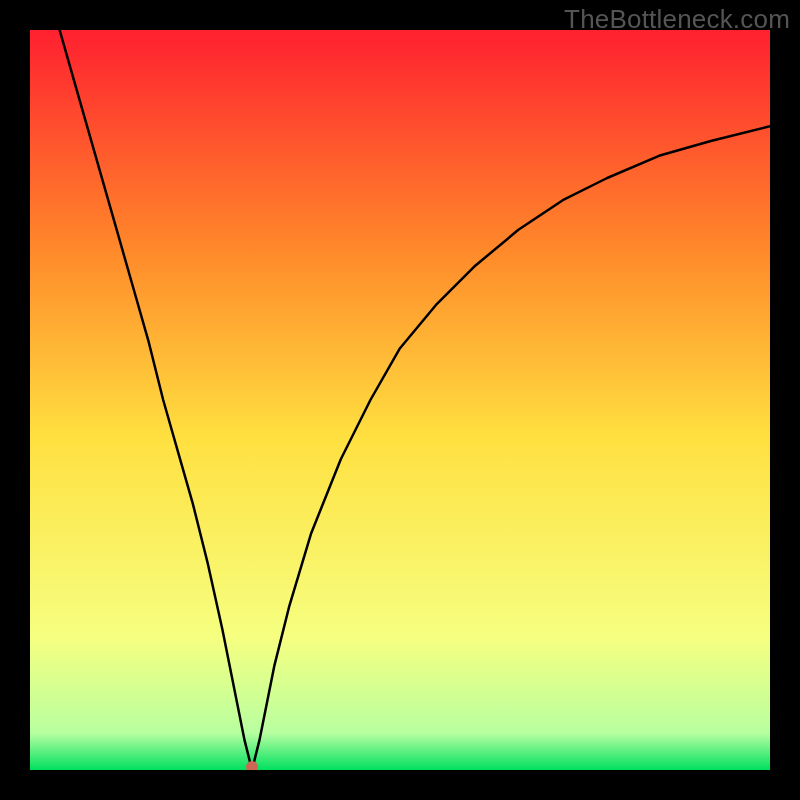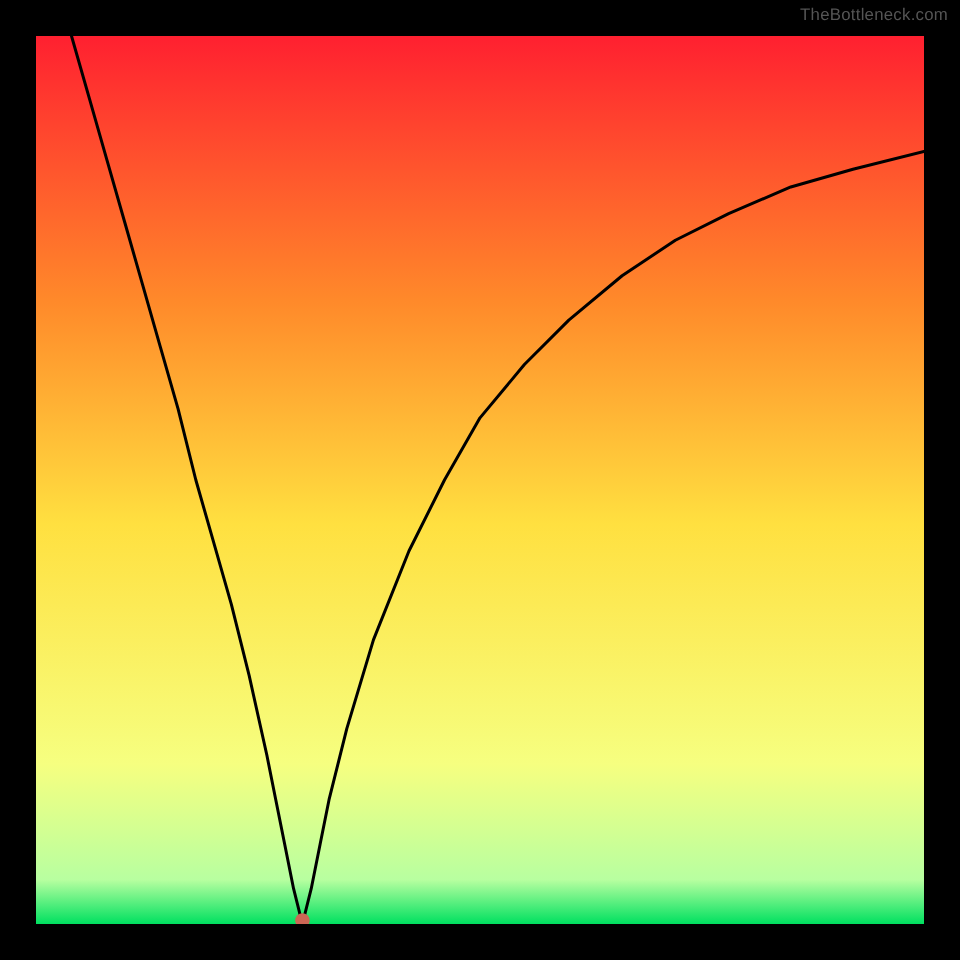--- a/index.html
+++ b/index.html
@@ -25,21 +25,21 @@
     top: 0;
     width: 740px;
     height: 740px;
     display: block;
   }
   .watermark {
     position: absolute;
     top: 4px;
     right: 10px;
     color: #555;
-    font-size: 14px;
+    font-size: 26px;
     font-weight: 500;
     letter-spacing: 0.2px;
     user-select: none;
   }
 </style>
 </head>
 <body>
 
 <div class="watermark">TheBottleneck.com</div>
 

